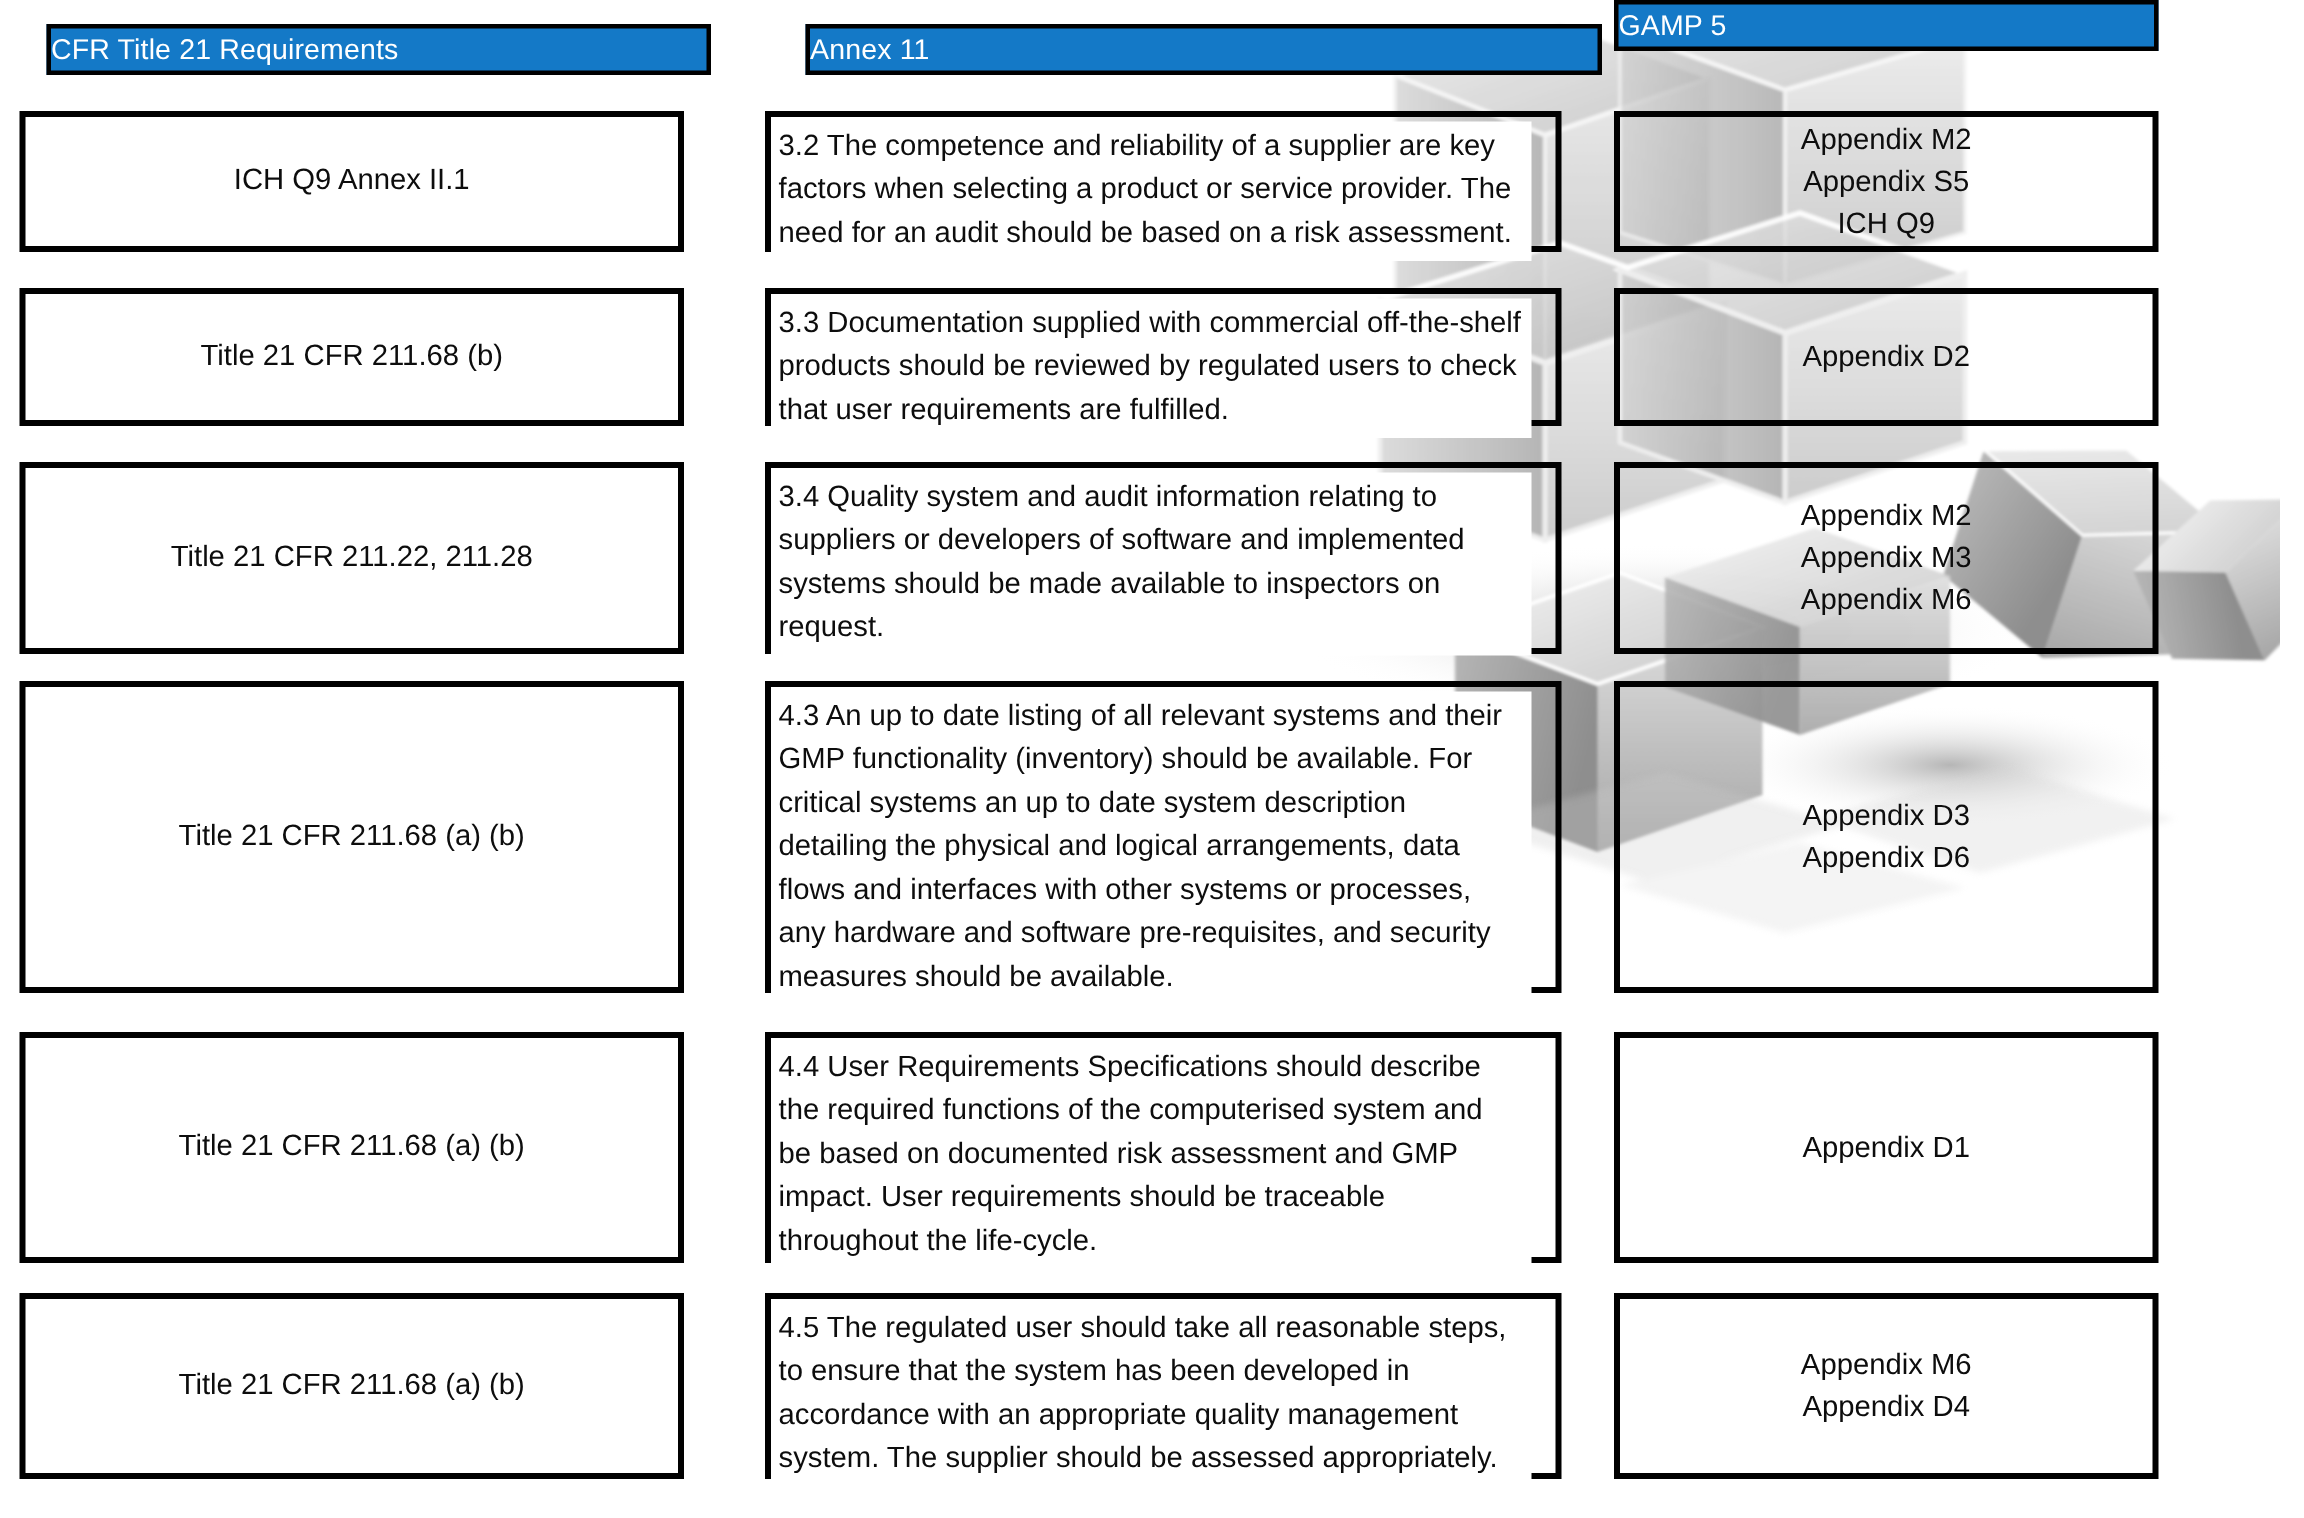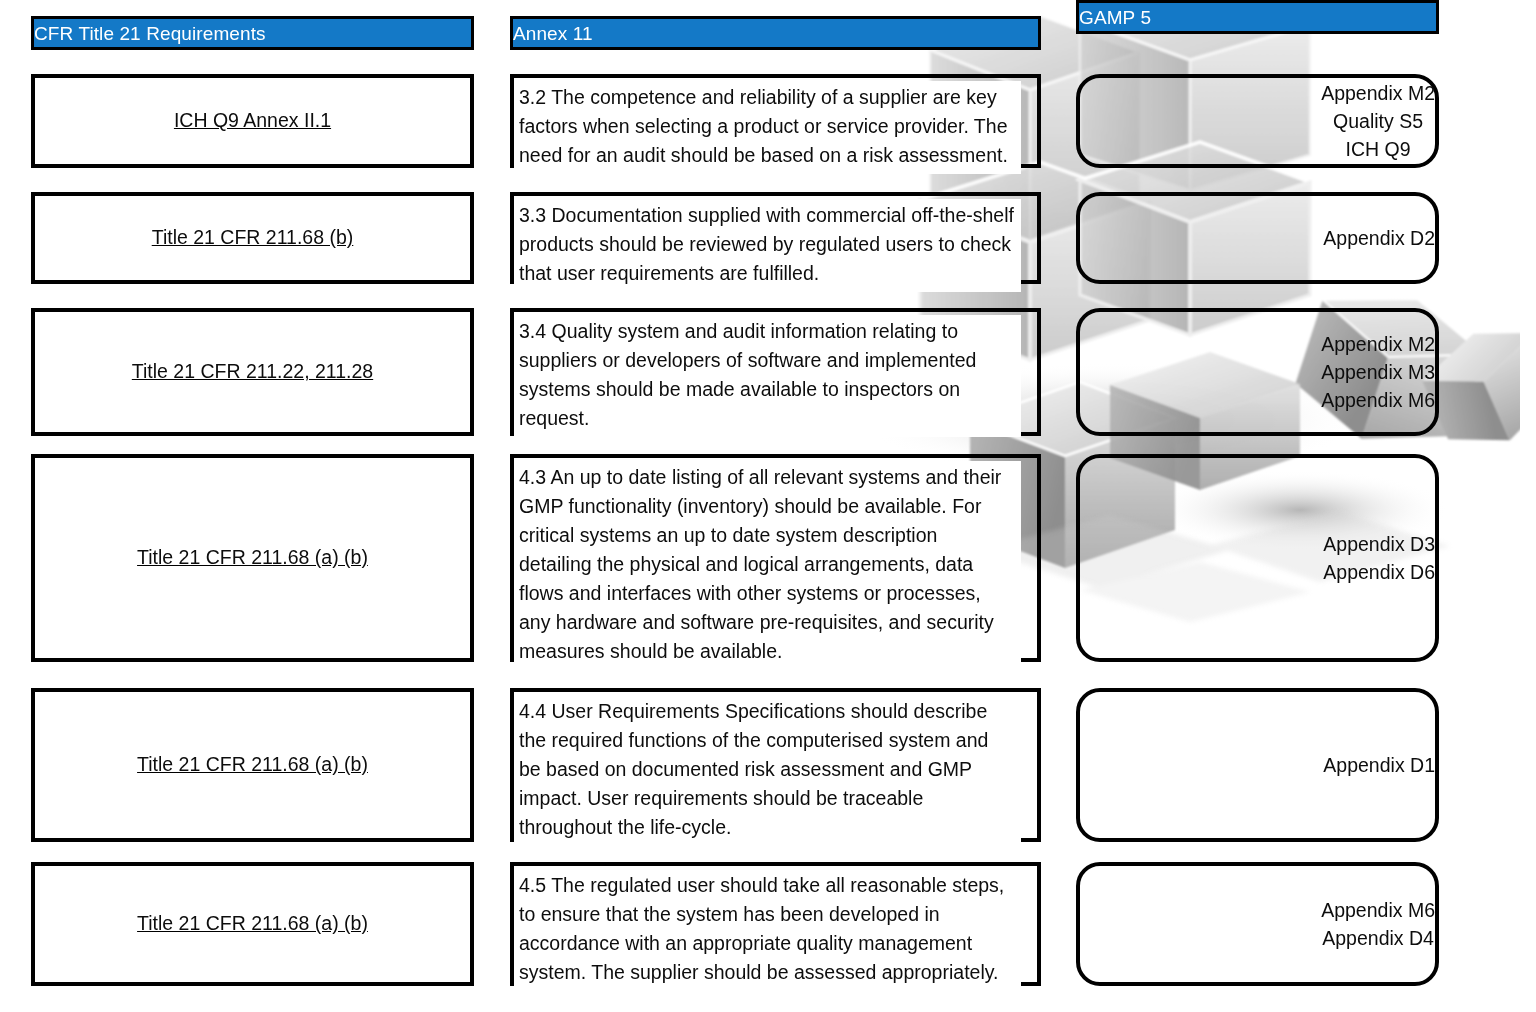--- a/index.html
+++ b/index.html
@@ -32,21 +32,21 @@
     pointer-events: none;
   }
   .bg-art svg { display: block; width: 100%; height: 100%; }
 
   
   .table {
     position: absolute;
     inset: 0;
     z-index: 2;
   }
-  .col-0 { left: 31px;   width: 443px; text-decoration: underline; }
+  .col-0 { left: 13px;   width: 443px; }
   .col-1 { left: 510px;  width: 531px; }
   .col-2 { left: 1076px; width: 363px; }
 
   
   .hdr {
     position: absolute;
     height: 34px;
     border: 3px solid #000000;
     background: #1479c7;
     box-sizing: border-box;
@@ -56,21 +56,21 @@
     z-index: 3;
   }
   .hdr-label {
     color: #ffffff;
     font-size: 19px;
     line-height: 1;
     letter-spacing: .1px;
     white-space: nowrap;
   }
   .hdr-0 { left: 31px;   top: 16px; width: 443px; }
-  .hdr-1 { left: 510px;  top: 16px; width: 531px; }
+  .hdr-1 { left: 537px;  top: 16px; width: 531px; }
   .hdr-2 { left: 1076px; top: 0; width: 363px; }
 
   
   .cell {
     position: absolute;
     border: 4px solid #000000;
     box-sizing: border-box;
     z-index: 2;
   }
   
@@ -102,23 +102,22 @@
     background: #ffffff;
     box-decoration-break: clone;
     -webkit-box-decoration-break: clone;
   }
 
   
   .cell-gamp {
     background: transparent;
     display: flex;
     align-items: center;
-    justify-content: flex-end;
+    justify-content: center;
     text-align: center;
-    border-radius: 24px;
   }
   .cell-gamp .txt {
     font-size: 19.5px;
     color: #0d0d0d;
     line-height: 1.45;
     text-align: center;
   }
   .cell-gamp .txt .ln { display: block; }
   .cell-req .txt .ln { display: block; }
 
@@ -265,21 +264,21 @@
       <span class="txt">
         <span class="ln">ICH Q9 Annex II.1</span>
       </span>
     </div>
     <div class="cell cell-annex col-1 r1">
       <span class="txt">3.2  The competence and reliability of a supplier are key factors when selecting a product or service provider. The need for an audit should be based on a risk assessment.</span>
     </div>
     <div class="cell cell-gamp col-2 r1">
       <span class="txt">
         <span class="ln">Appendix M2</span>
-        <span class="ln">Quality S5</span>
+        <span class="ln">Appendix S5</span>
         <span class="ln">ICH Q9</span>
       </span>
     </div>
 
     <div class="cell cell-req col-0 r2">
       <span class="txt">
         <span class="ln">Title 21 CFR 211.68 (b)</span>
       </span>
     </div>
     <div class="cell cell-annex col-1 r2">

